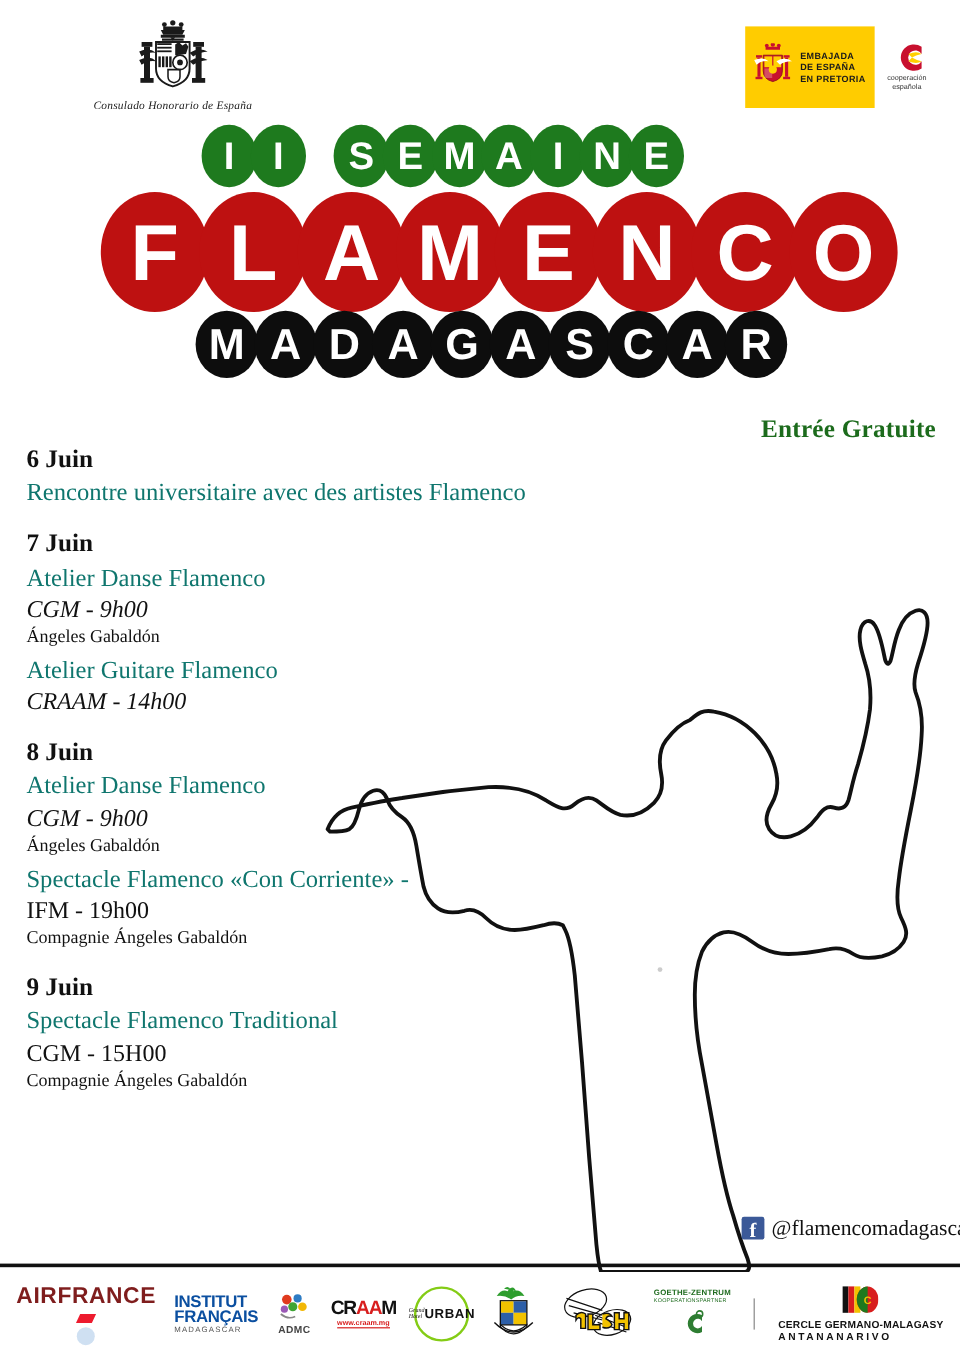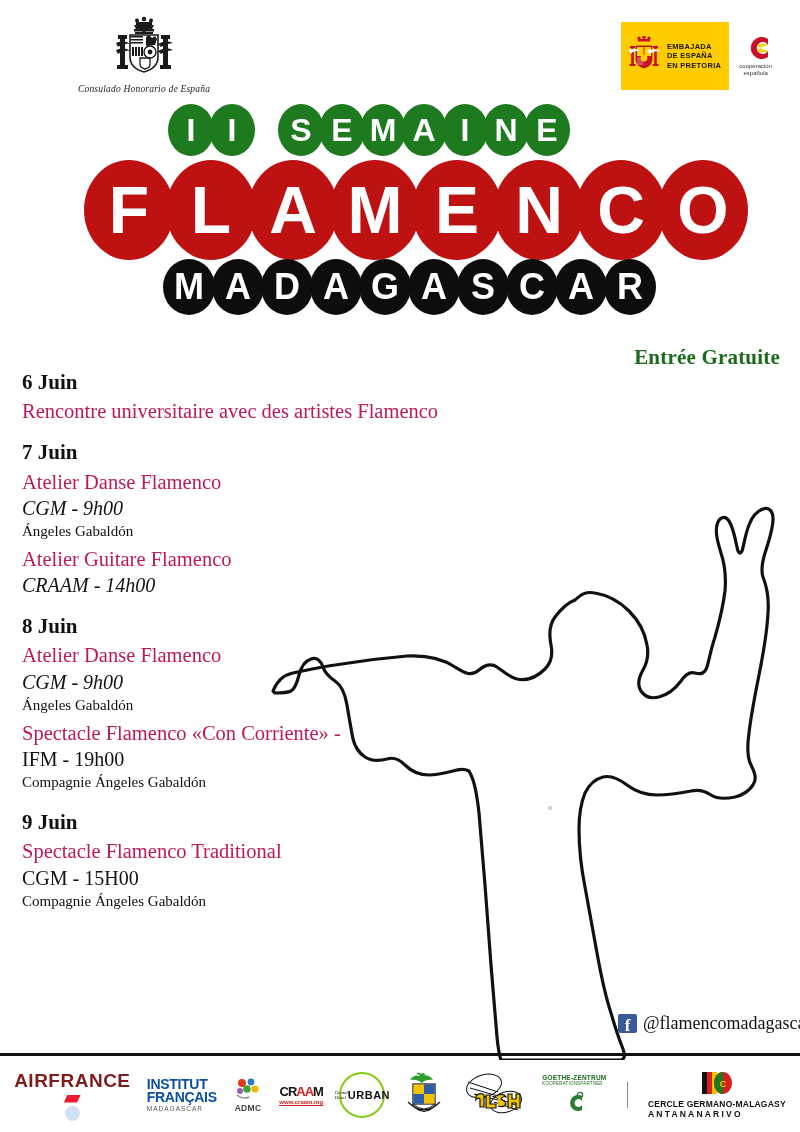--- a/index.html
+++ b/index.html
@@ -76,21 +76,21 @@
 
   
   .program{position:absolute;left:22px;top:370px;width:470px;z-index:5;}
   .day{margin-bottom:0;}
   .day-title{
     font-family:"Liberation Serif", serif;
     font-weight:700;font-size:21px;color:#111;margin:0 0 4px 0;line-height:1.15;
   }
   .ev-main{
     font-family:"Liberation Serif", serif;
-    font-size:20.5px;color:#be185d;line-height:1.28;margin:0;
+    font-size:20.5px;color:#0f766e;line-height:1.28;margin:0;
   }
   .ev-venue{
     font-family:"Liberation Serif", serif;
     font-size:20px;color:#111;line-height:1.3;margin:0;
   }
   .ital{font-style:italic;}
   .ev-sub{
     font-family:"Liberation Serif", serif;
     font-size:15px;color:#111;line-height:1.35;margin:0 0 2px 0;
   }
@@ -154,21 +154,21 @@
   }
 
   .admc{display:flex;flex-direction:column;align-items:center;}
   .admc-dots{width:30px;height:26px;display:block;}
   .admc-text{
     font-family:"Liberation Sans", sans-serif;font-size:8.5px;color:#444;font-weight:700;
     letter-spacing:.3px;
   }
   .craam{display:flex;flex-direction:column;align-items:center;}
   .craam-word{
-    font-family:"Liberation Sans", sans-serif;font-weight:700;font-size:13px;color:#111;
+    font-family:"Liberation Sans", sans-serif;font-weight:700;font-size:16px;color:#111;
     letter-spacing:-1px;line-height:1;
   }
   .craam-word b{color:#D81E1E;}
   .craam-url{
     font-family:"Liberation Sans", sans-serif;font-size:6px;color:#D81E1E;font-weight:700;
     border-bottom:1px solid #D81E1E;margin-top:1px;
   }
 
   .urban{
     width:46px;height:46px;border-radius:50%;border:2px solid #84cc16;

